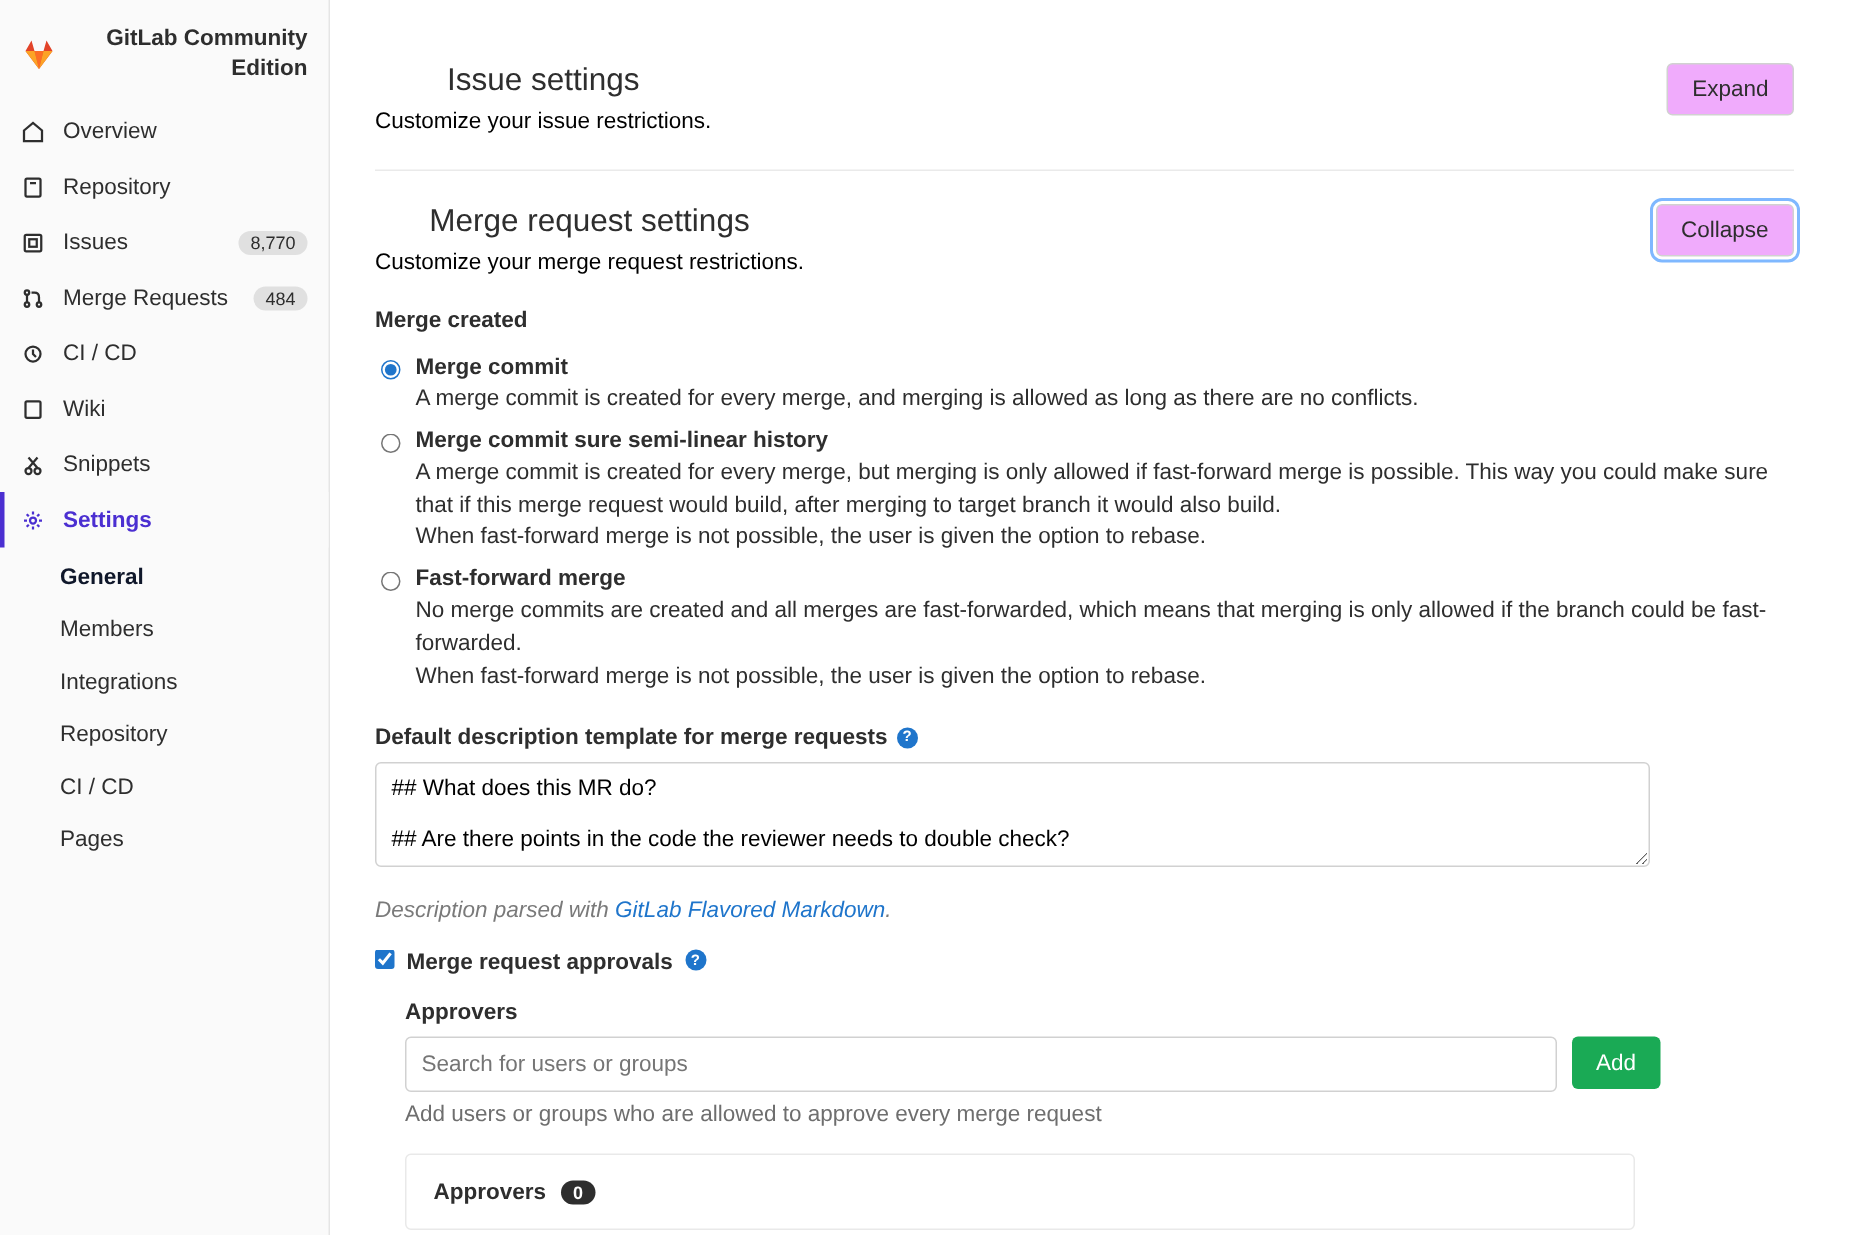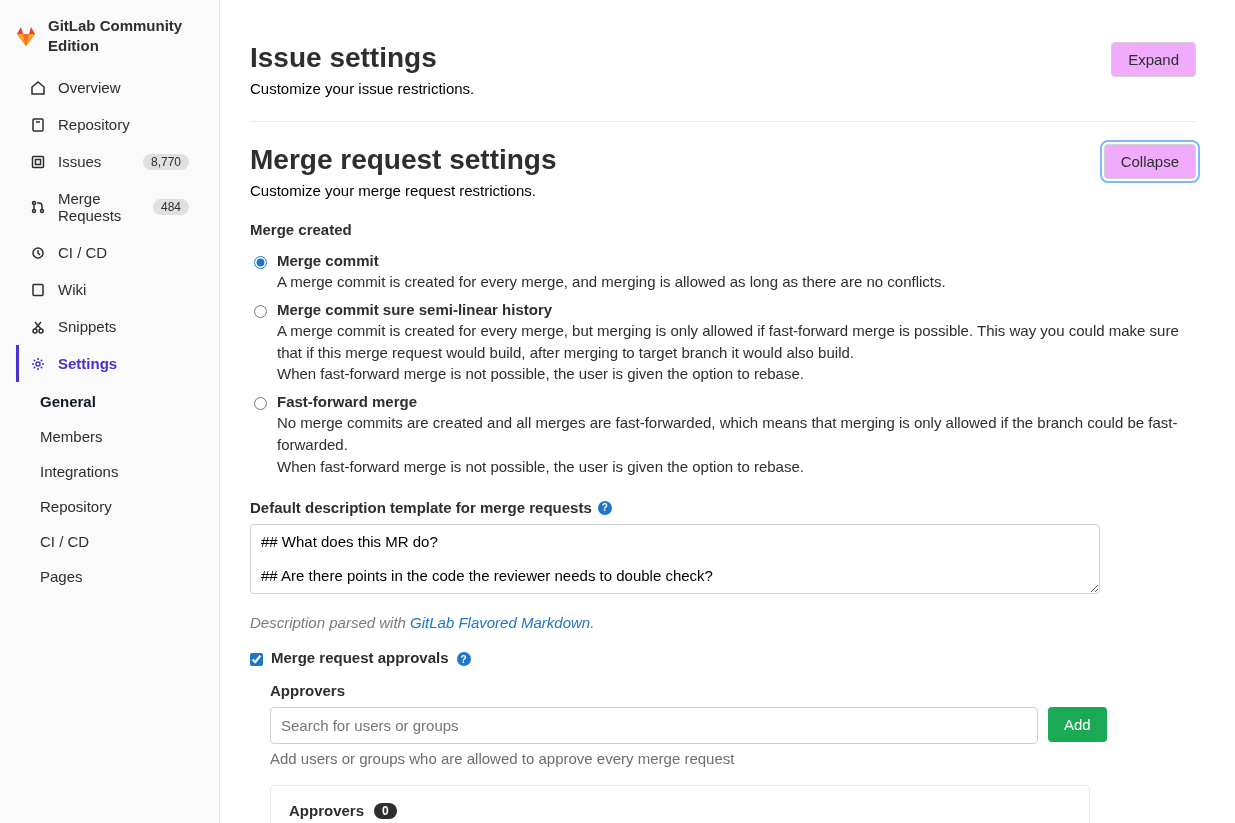--- a/index.html
+++ b/index.html
@@ -1,50 +1,50 @@
 <!DOCTYPE html>
 <html><head>
 <meta charset="utf-8">
 <style>
 * { box-sizing: border-box; margin: 0; padding: 0; }
 body { font-family: -apple-system, BlinkMacSystemFont, "Segoe UI", Helvetica, Arial, sans-serif; font-size: 14px; color: #2e2e2e; background: #fff; }
 .layout { display: flex; min-height: 100vh; }
 .sidebar { width: 220px; background: #fafafa; border-right: 1px solid #e5e5e5; display: flex; flex-direction: column; position: relative; }
 .sidebar-header { display: flex; align-items: center; padding: 16px 14px 12px 14px; gap: 10px; }
-.sidebar-header .title { font-weight: 700; font-size: 15px; line-height: 1.3; color: #2e2e2e; }
-.nav { list-style: none; padding: 2px 16px; }
+.sidebar-header .title { font-weight: 700; font-size: 15px; line-height: 1.3; color: #2e2e2e; text-align: right; }
+.nav { list-style: none; padding: 2px 0; }
 .nav-item { display: flex; align-items: center; padding: 10px 14px; gap: 12px; color: #2e2e2e; cursor: pointer; font-size: 15px; }
 .nav-item .nav-icon { width: 16px; height: 16px; display:flex; align-items:center; justify-content:center; flex:0 0 16px; }
 .nav-item .label { flex: 1; }
 .nav-item .badge { background: #e0e0e0; color: #2e2e2e; border-radius: 10px; padding: 1px 8px; font-size: 12px; font-weight: 500; }
 .nav-item.active { color: #4b2fd1; font-weight: 700; border-left: 3px solid #4b2fd1; padding-left: 11px; background:#fafafa; }
 .subnav { list-style: none; }
 .subnav-item { padding: 9px 14px 9px 40px; color: #2e2e2e; cursor: pointer; font-size: 15px; }
 .subnav-item.active { color: #0f172a; font-weight: 700; }
 .main { flex: 1; padding: 20px 34px 40px 30px; max-width: 1010px; }
 .section { padding: 22px 0 24px 0; border-bottom: 1px solid #eaeaea; }
 .section-header { display: flex; align-items: flex-start; justify-content: space-between; }
-.section-title { font-size: 28px; font-weight: 700; margin-bottom: 6px; }
+.section-title { font-size: 21px; font-weight: 400; margin-bottom: 6px; text-align: center; }
 .section-desc { color: #000000; font-size: 15px; }
 .btn { background: #f0abfc; border: 1px solid #d1d1d1; border-radius: 4px; padding: 8px 16px; font-size: 15px; cursor: pointer; color:#2e2e2e; }
 .btn.focused { outline: 2px solid #7fb8ff; outline-offset: 2px; }
 .fieldblock { margin-top: 22px; }
 .fieldblock-title { font-weight: 700; font-size: 15px; margin-bottom: 10px; }
 .radio-row { display: flex; gap: 10px; padding: 4px 0 4px 0; align-items:flex-start; }
 .radio-row input[type=radio] { margin-top: 4px; accent-color:#1f75cb; }
 .radio-row .radio-content { flex: 1; }
 .radio-label { font-weight: 700; font-size: 15px; }
 .radio-desc { color: #2e2e2e; font-size: 15px; line-height: 1.45; margin-top: 2px; }
 .merge-opts { padding-left: 4px; }
 .template-label { font-weight: 700; font-size: 15px; margin-top: 18px; display:flex; align-items:center; gap:6px; }
 .help-icon { width: 14px; height: 14px; display:inline-flex; align-items:center; justify-content:center; background:#1f75cb; color:#fff; border-radius:50%; font-size:10px; font-weight:700; cursor:pointer; }
 textarea { width: 850px; max-width:100%; margin-top: 8px; border: 1px solid #d1d1d1; border-radius: 4px; padding: 8px 10px; font-size: 15px; font-family:inherit; resize: both; height: 70px; }
 .hint { color: #7a7a7a; font-style: italic; font-size: 15px; margin-top: 17px; }
 .hint a { color: #1f75cb; font-style: italic; text-decoration:none; }
-.checkbox-row { display:flex; align-items:flex-end; gap:8px; margin-top:18px; }
+.checkbox-row { display:flex; align-items:flex-start; gap:8px; margin-top:18px; }
 .checkbox-row input { accent-color:#1f75cb; }
 .checkbox-row .cb-label { font-weight:700; font-size:15px; }
 .approvers { margin-top: 16px; padding-left: 20px; }
 .approvers-title { font-weight:700; font-size:15px; margin-bottom:8px; }
 .approvers-row { display:flex; gap:10px; align-items:flex-start; }
 .approvers-row input[type=text] { flex:0 0 768px; max-width:768px; border:1px solid #d1d1d1; border-radius:4px; padding:9px 10px; font-size:15px; }
 .btn-green { background:#1aaa55; color:#fff; border:none; border-radius:4px; padding:9px 16px; font-size:15px; font-weight:500; cursor:pointer; }
 .approvers-hint { color:#6e6e6e; font-size:15px; margin-top:6px; }
 .approvers-panel { margin-top:18px; border:1px solid #e9e9e9; border-radius:4px; padding:16px 18px; display:flex; align-items:center; gap:10px; width: 820px; max-width:100%; }
 .approvers-panel .count { background:#2e2e2e; color:#fff; border-radius:10px; padding:1px 8px; font-size:12px; font-weight:600; }

